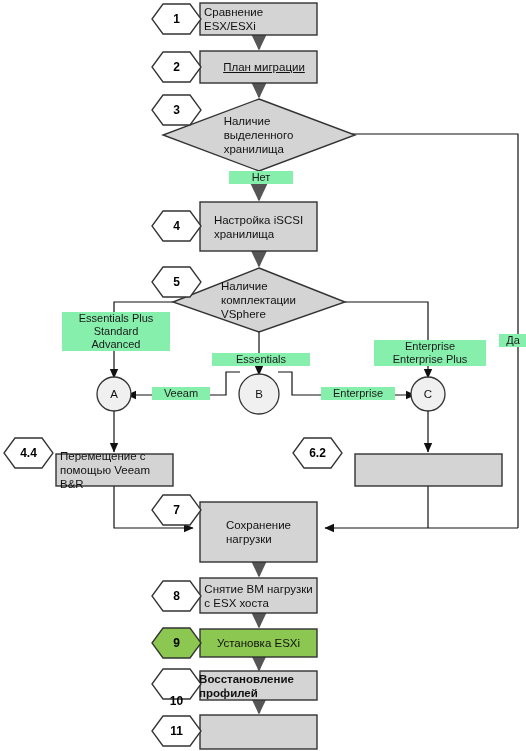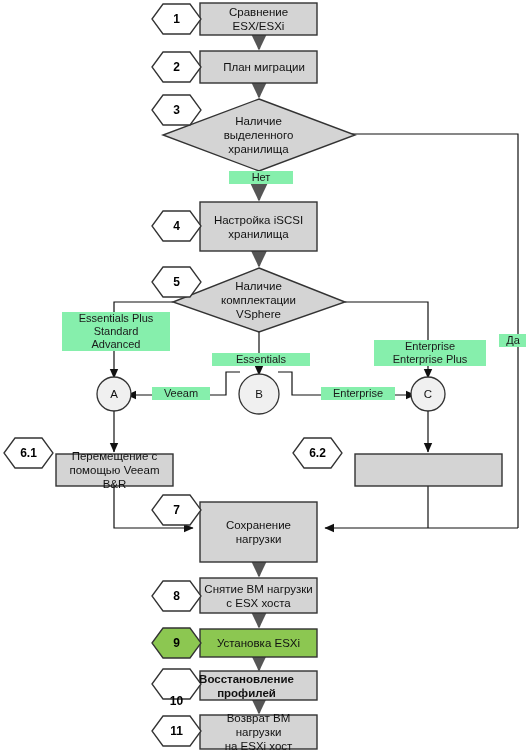--- a/index.html
+++ b/index.html
@@ -1,20 +1,20 @@
 <!DOCTYPE html>
 <html><head>
 <meta charset="utf-8">
 <style>
   html,body{margin:0;padding:0;background:#ffffff;}
   body{font-family:"Liberation Sans","DejaVu Sans",sans-serif;}
   #stage{position:relative;width:526px;height:751px;background:#ffffff;overflow:hidden;}
   svg.layer{position:absolute;left:0;top:0;width:526px;height:751px;}
   .boxtxt{position:absolute;display:flex;align-items:center;justify-content:center;
-          font-size:11.5px;color:#111;line-height:14px;text-align:center;white-space:pre-line;
+          font-size:11.5px;color:#111;line-height:14px;text-align:left;white-space:pre-line;
           box-sizing:border-box;padding:2px 4px;}
   .hexnum{position:absolute;display:flex;align-items:center;justify-content:center;
           font-size:12px;font-weight:bold;color:#000;}
   .cirtxt{position:absolute;display:flex;align-items:center;justify-content:center;
           font-size:11.5px;color:#111;}
   .edgelbl{position:absolute;font-size:11px;color:#1a1a1a;line-height:13px;
            text-align:center;white-space:pre-line;background:#86efac;padding:0 2px;}
 </style>
 </head>
 <body>
@@ -100,47 +100,45 @@
       <polygon points="293,453 304,438 331,438 342,453 331,468 304,468"></polygon>
       <polygon points="152,510 163,495 190,495 201,510 190,525 163,525"></polygon>
       <polygon points="152,596 163,581 190,581 201,596 190,611 163,611"></polygon>
       <polygon points="152,684 163,669 190,669 201,684 190,699 163,699"></polygon>
       <polygon points="152,731 163,716 190,716 201,731 190,746 163,746"></polygon>
       <polygon points="152,643 163,628 190,628 201,643 190,658 163,658" fill="#8cc751"></polygon>
     </g>
   </svg>
 
   <div class="boxtxt" style="left:200px;top:3px;width:117px;height:32px;">Сравнение ESX/ESXi</div>
-  <div class="boxtxt" style="left:200px;top:51px;width:128px;height:32px;">План миграции</div>
+  <div class="boxtxt" style="left:200px;top:51px;width:128px;height:32px;text-decoration:underline;">План миграции</div>
   <div class="boxtxt" style="left:200px;top:105px;width:117px;height:60px;">Наличие
 выделенного
 хранилища</div>
   <div class="boxtxt" style="left:200px;top:202px;width:117px;height:49px;">Настройка iSCSI
 хранилища</div>
   <div class="boxtxt" style="left:200px;top:272px;width:117px;height:56px;">Наличие
 комплектации
 VSphere</div>
   <div class="boxtxt" style="left:56px;top:454px;width:117px;height:32px;">Перемещение с
 помощью Veeam B&amp;R</div>
   <div class="boxtxt" style="left:200px;top:502px;width:117px;height:60px;">Сохранение
 нагрузки</div>
   <div class="boxtxt" style="left:200px;top:578px;width:117px;height:35px;">Снятие ВМ нагрузки
 с ESX хоста</div>
   <div class="boxtxt" style="left:200px;top:629px;width:117px;height:28px;">Установка ESXi</div>
   <div class="boxtxt" style="left:200px;top:671px;width:93px;height:29px;font-weight:bold;">Восстановление
 профилей</div>
-  <div class="boxtxt" style="left:200px;top:715px;width:117px;height:34px;">Возврат ВМ нагрузки
-на ESXi хост</div>
 
   <div class="hexnum" style="left:152px;top:4px;width:49px;height:30px;">1</div>
   <div class="hexnum" style="left:152px;top:52px;width:49px;height:30px;">2</div>
   <div class="hexnum" style="left:152px;top:95px;width:49px;height:30px;">3</div>
   <div class="hexnum" style="left:152px;top:211px;width:49px;height:30px;">4</div>
   <div class="hexnum" style="left:152px;top:267px;width:49px;height:30px;">5</div>
-  <div class="hexnum" style="left:4px;top:438px;width:49px;height:30px;">6.1</div>
+  <div class="hexnum" style="left:4px;top:438px;width:49px;height:30px;">4.4</div>
   <div class="hexnum" style="left:293px;top:438px;width:49px;height:30px;">6.2</div>
   <div class="hexnum" style="left:152px;top:495px;width:49px;height:30px;">7</div>
   <div class="hexnum" style="left:152px;top:581px;width:49px;height:30px;">8</div>
   <div class="hexnum" style="left:152px;top:628px;width:49px;height:30px;">9</div>
   <div class="hexnum" style="left:152px;top:669px;width:49px;height:30px;margin-top:17px;">10</div>
   <div class="hexnum" style="left:152px;top:716px;width:49px;height:30px;">11</div>
 
   <div class="cirtxt" style="left:97px;top:377px;width:34px;height:34px;">A</div>
   <div class="cirtxt" style="left:239px;top:374px;width:40px;height:40px;">B</div>
   <div class="cirtxt" style="left:411px;top:377px;width:34px;height:34px;">C</div>

